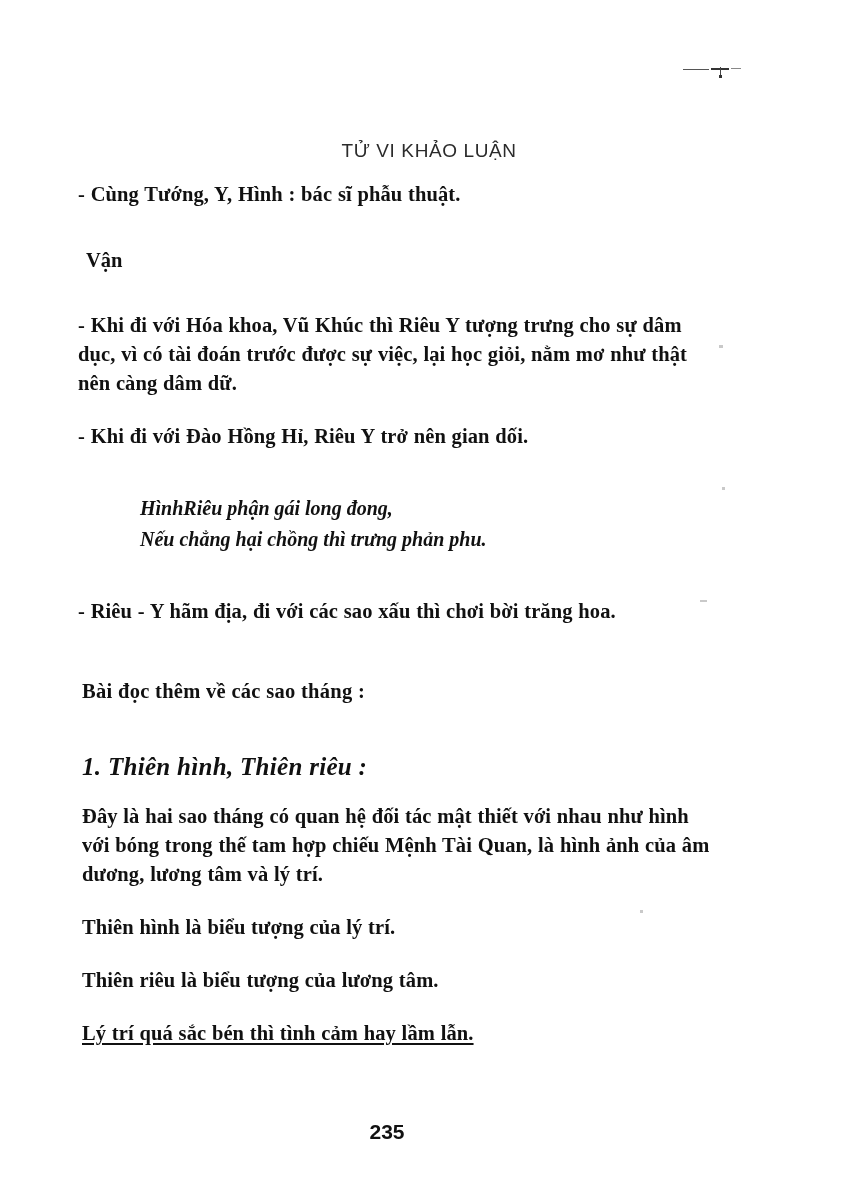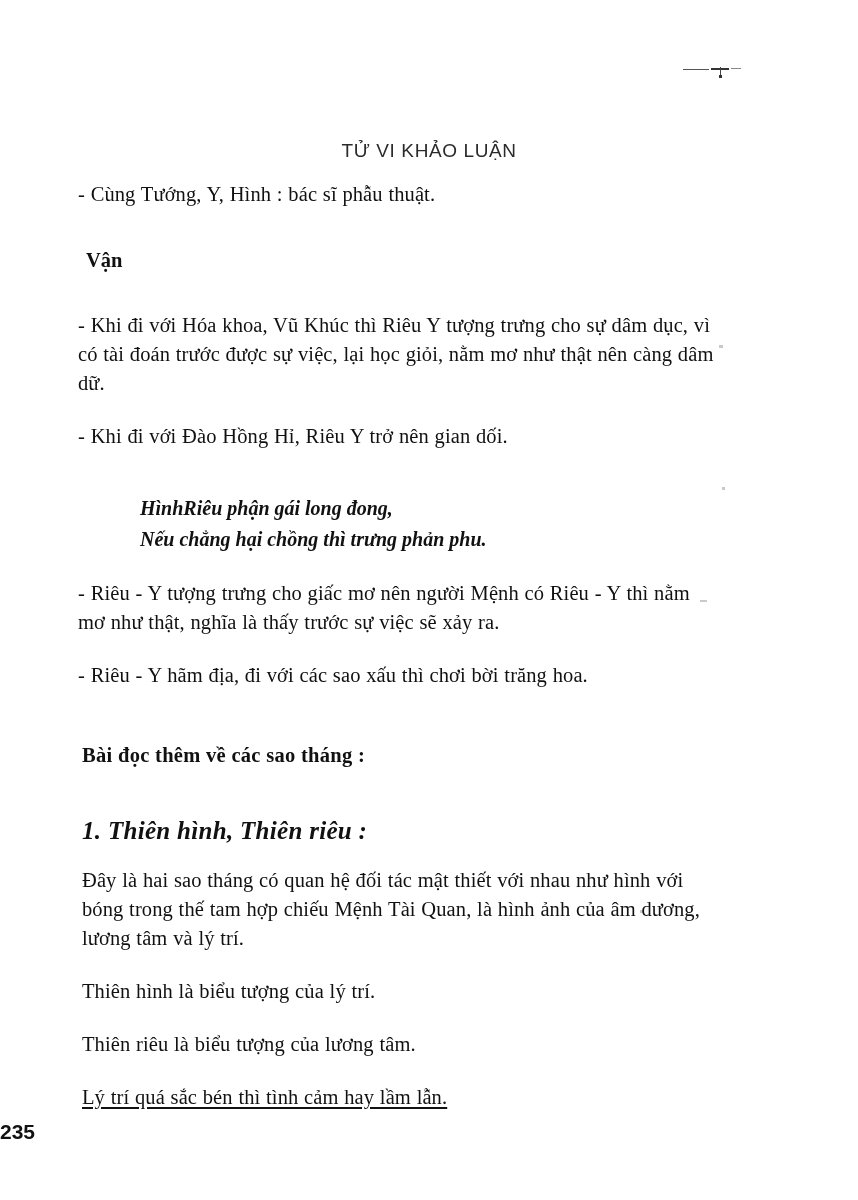--- a/index.html
+++ b/index.html
@@ -57,21 +57,21 @@
   .column {
     position: absolute;
     left: 78px;
     top: 180px;
     width: 642px;
   }
 
   .blk {
     font-size: 20.5px;
     line-height: 29px;
-    font-weight: 400;
+    font-weight: 700;
     color: #111;
     margin: 0;
     text-align: left;
     letter-spacing: 0.1px;
     word-spacing: 0.5px;
   }
 
   .blk.para     { margin-bottom: 6px; }
 
   .sp-18 { height: 18px; }
@@ -122,21 +122,21 @@
   }
 
   .indent-body { padding-left: 4px; }
 
   
   .page-number {
     position: absolute;
     left: 0;
     right: 84px;
     top: 1120px;
-    text-align: left;
+    text-align: center;
     font-size: 21px;
     font-weight: 700;
     color: #111;
     font-family: "Liberation Sans", "DejaVu Sans", sans-serif;
   }
 </style>
 </head>
 <body>
 
 <div class="page">
@@ -178,21 +178,20 @@
     <div class="sp-18"></div>
 
 
     <div class="sp-18"></div>
 
     <p class="verse">HìnhRiêu  phận gái long đong,</p>
     <p class="verse">Nếu chẳng hại chồng thì trưng phản phu.</p>
 
     <div class="sp-24"></div>
 
-    <p class="blk para">- Riêu - Y tượng trưng cho giấc mơ nên người Mệnh có Riêu - Y thì nằm mơ như thật, nghĩa là thấy trước sự việc sẽ xảy ra.</p>
 
     <div class="sp-18"></div>
 
     <p class="blk para">- Riêu - Y hãm địa, đi với các sao xấu thì chơi bời trăng hoa.</p>
 
     <div class="sp-44"></div>
 
     <p class="section-head">Bài đọc thêm về các sao tháng :</p>
 
     <div class="sp-44"></div>

